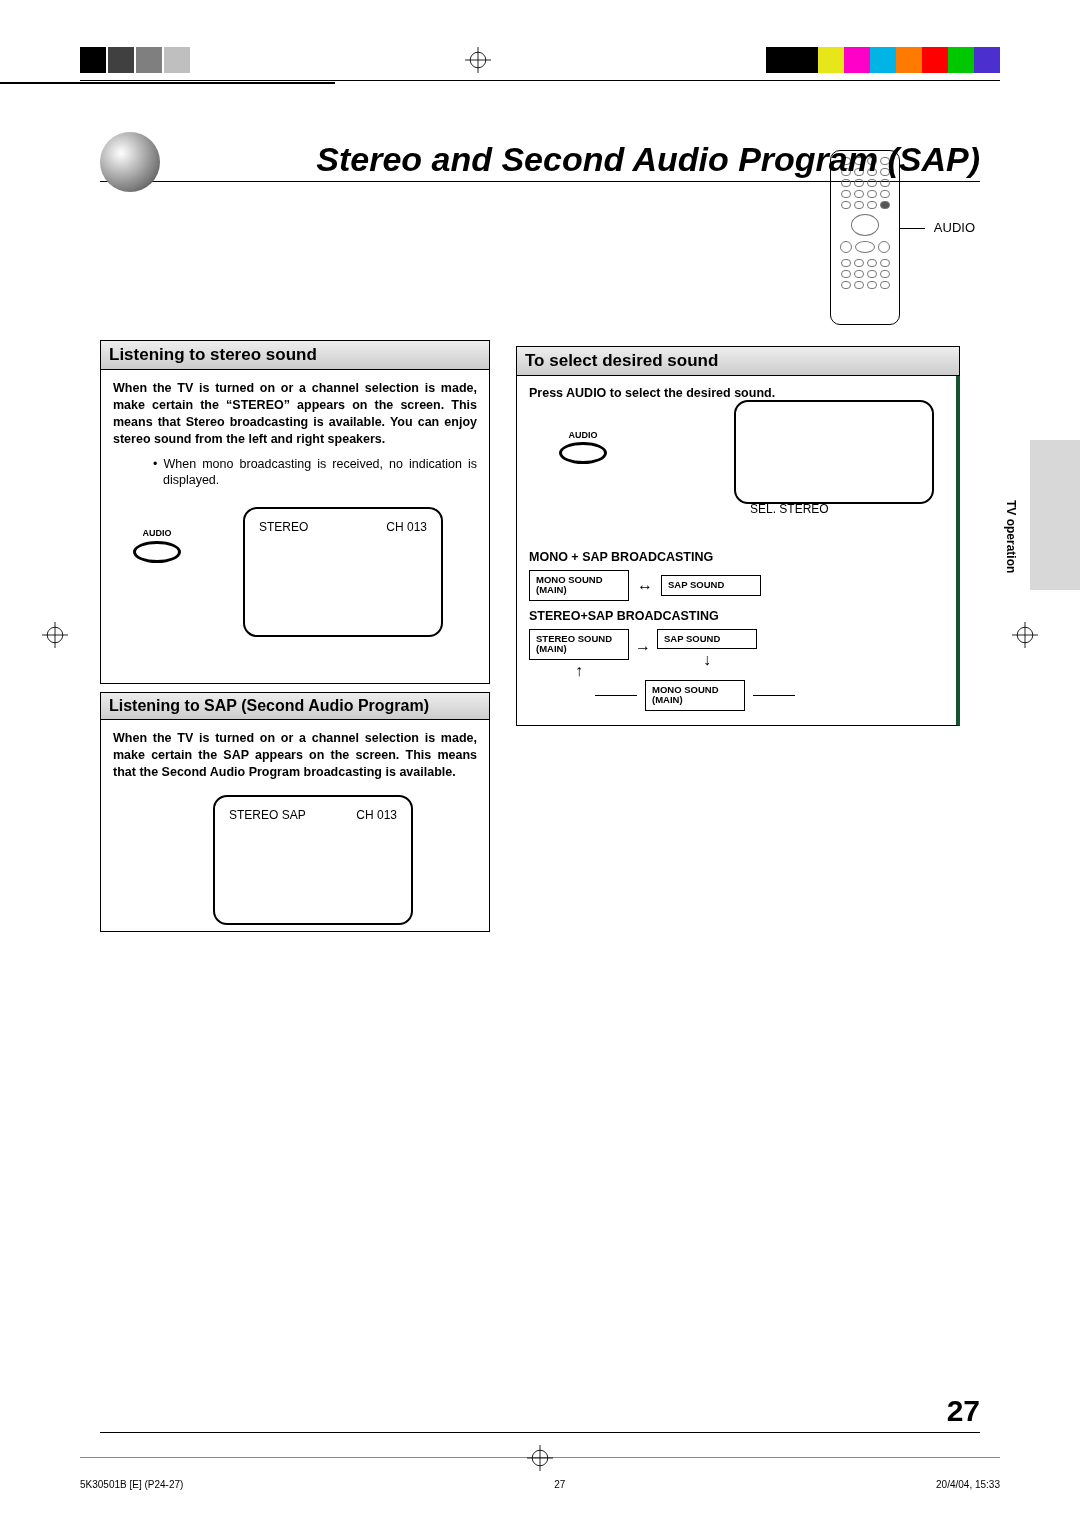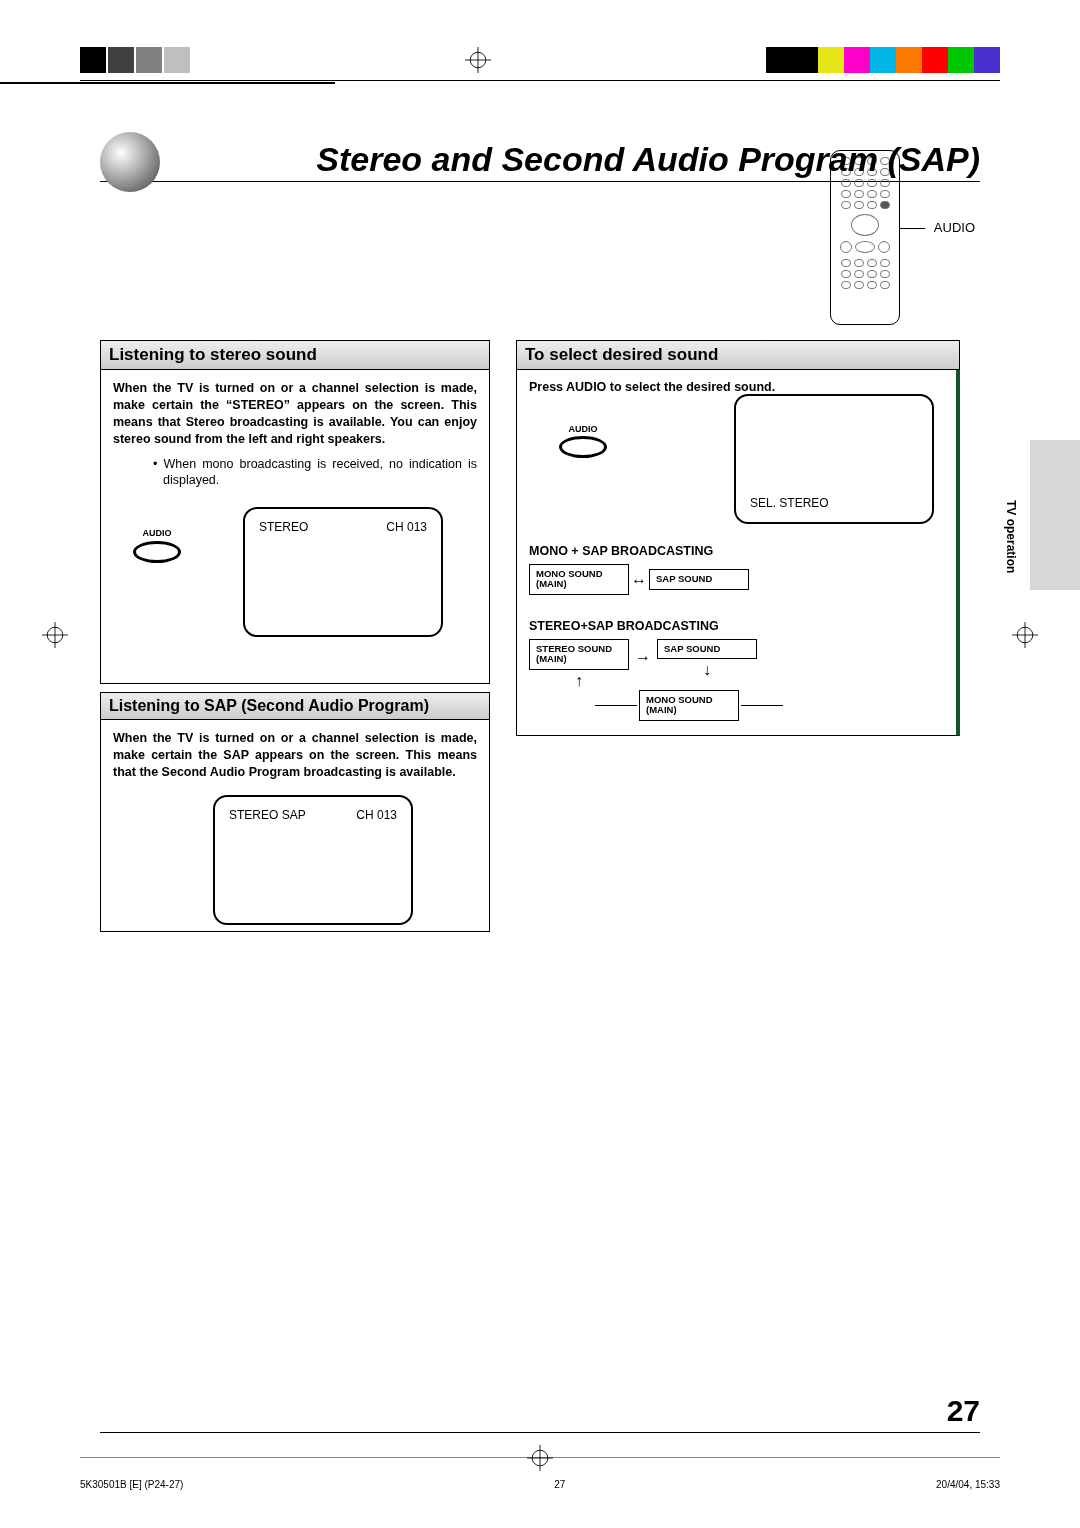--- a/index.html
+++ b/index.html
@@ -101,21 +101,21 @@
   left: 100px;
   width: 880px;
 }
 .col-left {
   position: absolute;
   left: 0; top: 0;
   width: 390px;
 }
 .col-right {
   position: absolute;
-  left: 400px; top: 0;
+  left: 400px; top: 6px;
   width: 460px;
   padding-left: 16px;
 }
 .section-header {
   background: linear-gradient(#eee, #ccc);
   border: 1px solid #000;
   padding: 4px 8px;
   font-size: 17px;
   font-weight: bold;
 }
@@ -158,29 +158,29 @@
   border-left: 1px solid #000;
   border-right: 4px solid #14532d;
   border-bottom: 1px solid #000;
   padding: 10px 12px 14px;
   font-size: 12.5px;
 }
 .right-illus { position:relative; height:150px; }
 .right-illus .screen2 {
   border: 2px solid #000;
   border-radius: 14px;
-  width: 200px; height: 130px;
+  width: 200px; height: 104px;
   position:absolute; right: 10px; top: 0;
   padding: 10px 14px;
   font-size: 12px;
 }
 .right-illus .audio-btn-wrap2 { position:absolute; left: 30px; top: 30px; text-align:center;}
 .sub-head { font-weight:bold; font-size:12.5px; margin-top: 0; }
 .flow { font-size:9.5px; font-weight:bold; margin-top:6px; }
-.flow-row { display:flex; align-items:center; gap:2px; margin-top:4px; }
+.flow-row { display:flex; align-items:center; gap:8px; margin-top:4px; }
 .flow-box { border:1px solid #000; padding:4px 6px; min-width:100px; text-align:left; line-height:1.1;}
 .arrow { font-size:16px; }
 .flow-row2 { display:flex; align-items:flex-start; gap:6px; margin-top:4px; }
 .flow-vert { display:flex; flex-direction:column; align-items:center; }
 .tv-op {
   position: absolute;
   right: 62px;
   top: 500px;
   font-size: 12px;
   font-weight: bold;
@@ -396,21 +396,21 @@
           <div class="flow-box">
             <span>MONO SOUND</span><br><span>(MAIN)</span>
           </div>
           <span class="arrow">↔</span>
           <div class="flow-box">
             <span>SAP SOUND</span>
           </div>
         </div>
       </div>
 
-      <div class="sub-head" style="margin-top:24px;">STEREO+SAP BROADCASTING</div>
+      <div class="sub-head" style="margin-top:8px;">STEREO+SAP BROADCASTING</div>
       <div class="flow">
         <div class="flow-row2">
           <div class="flow-vert">
             <div class="flow-box">
               <span>STEREO SOUND</span><br><span>(MAIN)</span>
             </div>
             <span class="arrow" style="margin-top:2px;">↑</span>
           </div>
           <span class="arrow" style="margin-top:8px;">→</span>
           <div class="flow-vert">

